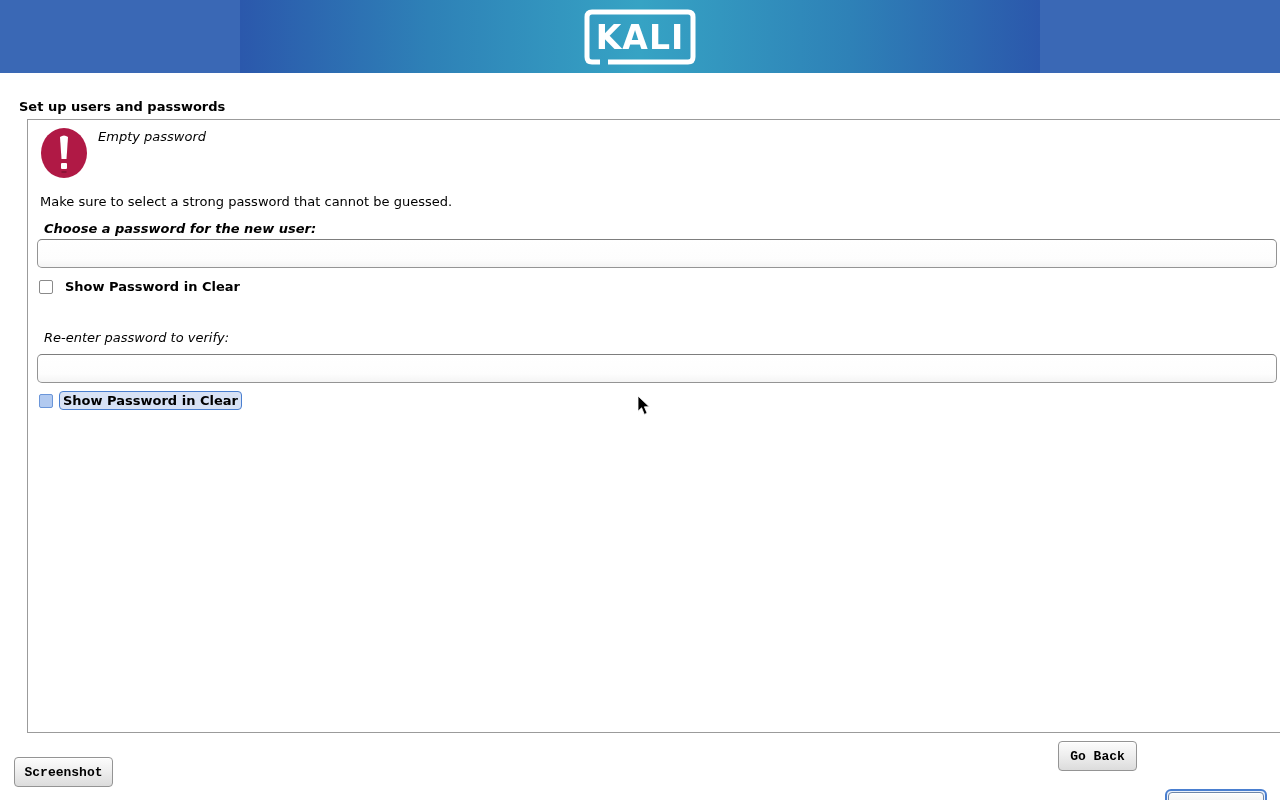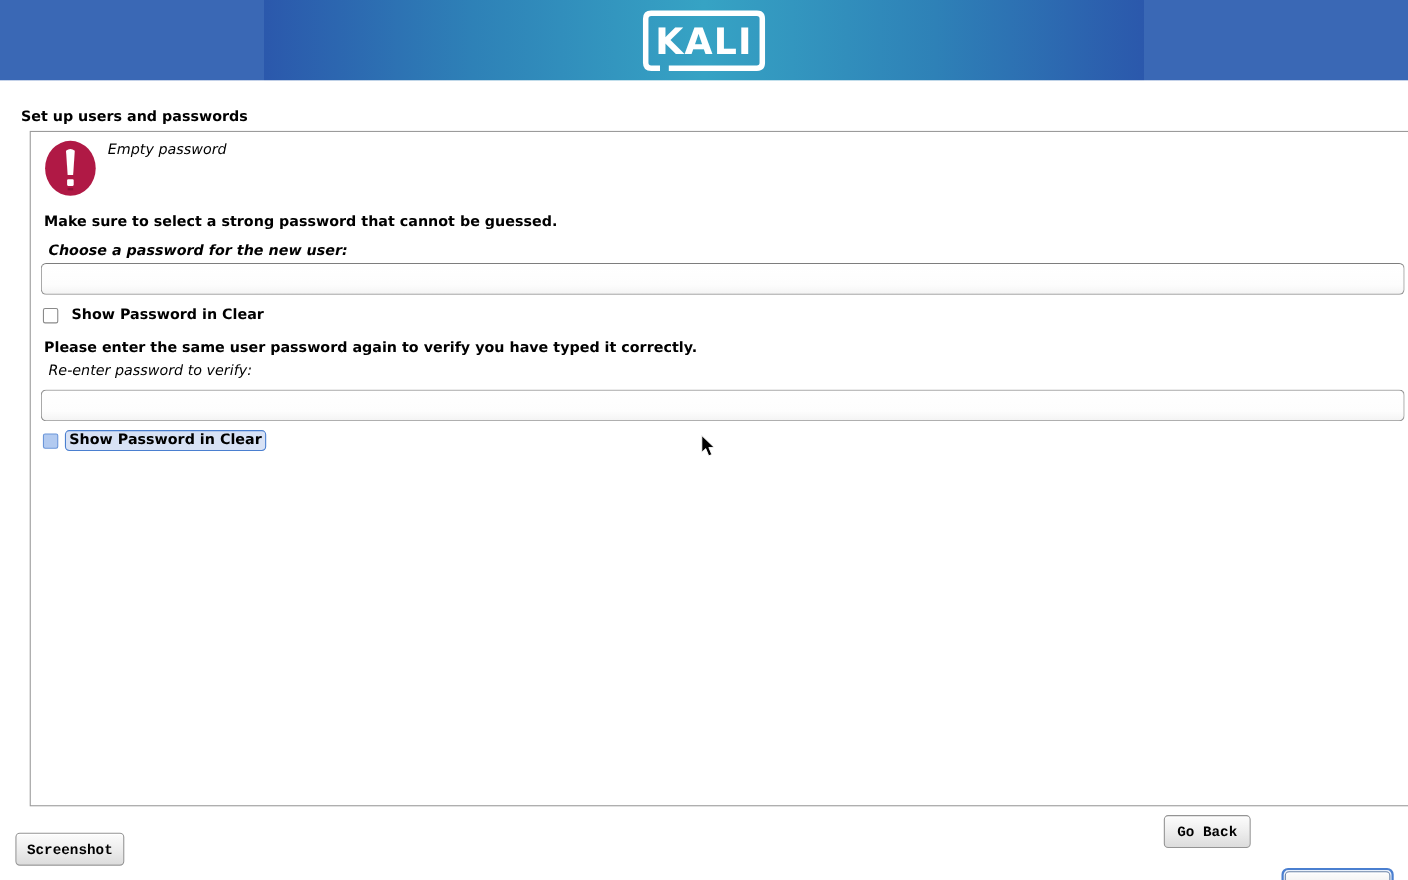--- a/index.html
+++ b/index.html
@@ -46,21 +46,21 @@
 
   .error-title {
     position: absolute; left: 70px; top: 9px;
     font-style: italic; font-size: 13px;
   }
   .error-message {
     position: absolute; left: 70px; top: 29px;
     font-weight: bold; font-size: 13px;
   }
 
-  .heading { position: absolute; left: 12px; font-weight: bold; font-size: 13px; }
+  .heading { position: absolute; left: 12px; font-weight: normal; font-size: 13px; }
   .heading-1 { top: 74px; }
   .heading-2 { top: 189px; }
 
   .field-label { position: absolute; left: 16px; font-style: italic; font-size: 13px; }
   .field-label-1 { top: 101px; font-weight: bold; }
   .field-label-2 { top: 210px; }
 
   .pw-input {
     position: absolute; left: 9px; width: 1240px; height: 29px;
     border: 1px solid #949494; border-top-color: #7d7d7d;
@@ -142,21 +142,20 @@
   <div class="error-title">Empty password</div>
 
   <div class="heading heading-1">Make sure to select a strong password that cannot be guessed.</div>
   <div class="field-label field-label-1">Choose a password for the new user:</div>
   <input type="password" class="pw-input pw-input-1" value="" style="">
   <div class="cb-row cb-row-1">
     <span class="cb-box"></span>
     <span class="cb-label">Show Password in Clear</span>
   </div>
 
-  <div class="heading heading-2">Please enter the same user password again to verify you have typed it correctly.</div>
   <div class="field-label field-label-2">Re-enter password to verify:</div>
   <input type="password" class="pw-input pw-input-2" value="" style="">
   <div class="cb-row cb-row-2">
     <span class="cb-box"></span>
     <span class="cb-label">Show Password in Clear</span>
   </div>
 
 </div>
 
 <button class="btn btn-screenshot">Screenshot</button>

